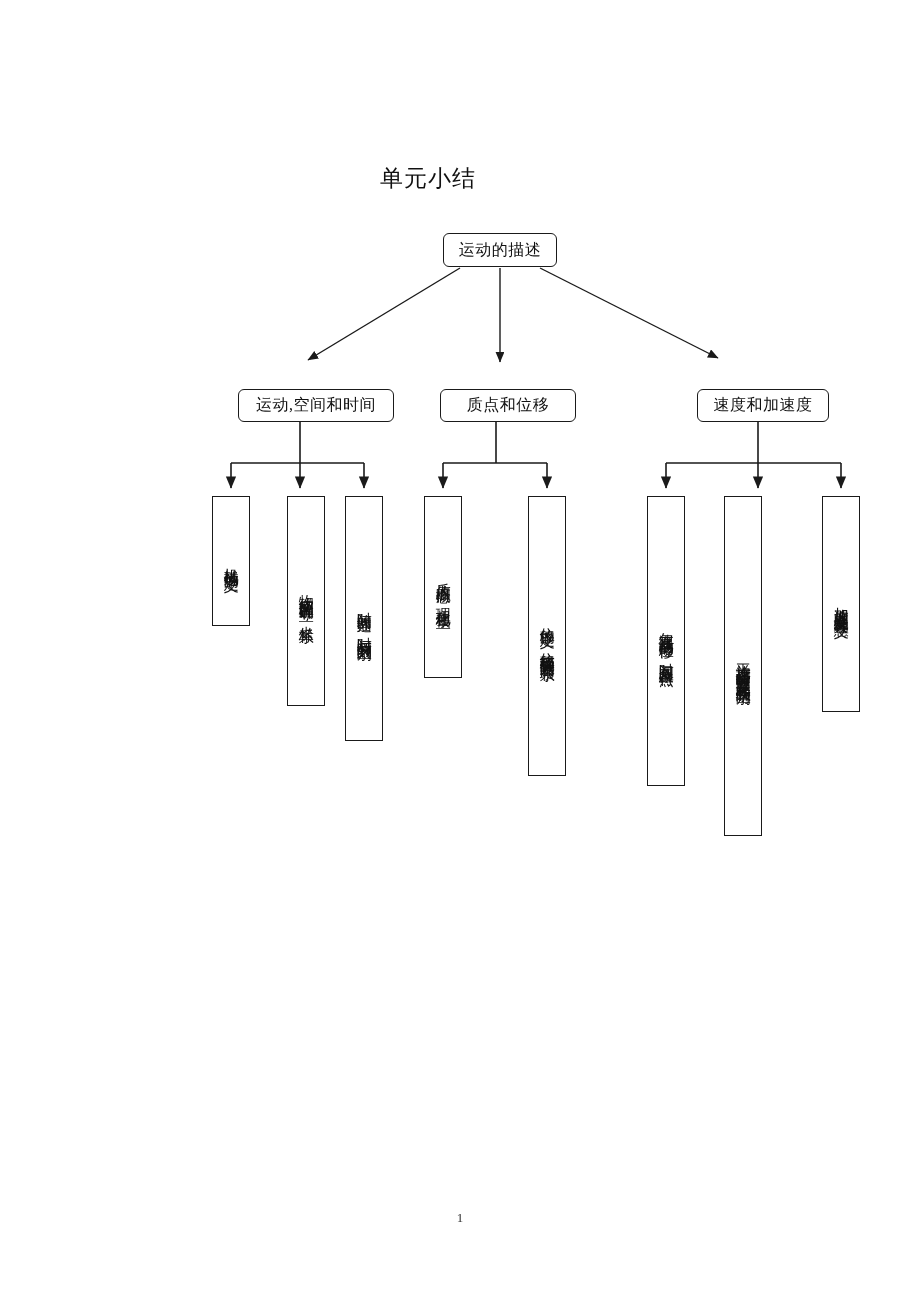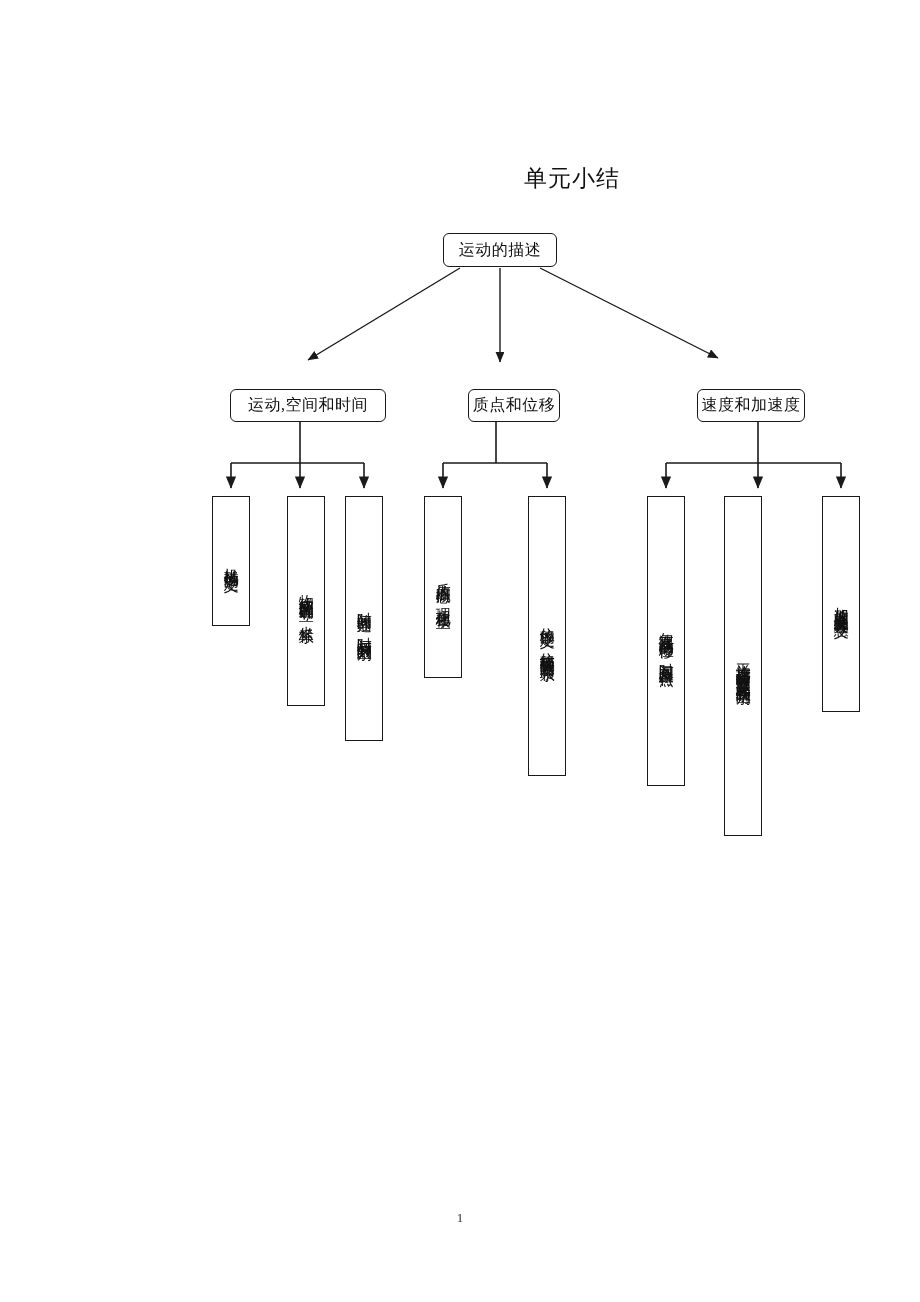--- a/index.html
+++ b/index.html
@@ -16,21 +16,21 @@
     width: 920px;
     height: 1302px;
     background: #ffffff;
     overflow: hidden;
   }
   .doc-title {
     position: absolute;
     left: 380px;
     top: 163px;
     width: 240px;
-    text-align: right;
+    text-align: left;
     font-size: 23px;
     letter-spacing: 1px;
     color: #111;
   }
   
   .node {
     position: absolute;
     box-sizing: border-box;
     border: 1.3px solid #1a1a1a;
     background: #ffffff;
@@ -116,27 +116,27 @@
       <line x1="666" y1="463" x2="666" y2="488" marker-end="url(#arrow)"></line>
       <line x1="758" y1="463" x2="758" y2="488" marker-end="url(#arrow)"></line>
       <line x1="841" y1="463" x2="841" y2="488" marker-end="url(#arrow)"></line>
     </g>
   </svg>
 
   <div class="node horiz" style="left:443px; top:233px; width:114px; height:34px;">
     <span>运动的描述</span>
   </div>
 
-  <div class="node horiz" style="left:230px; top:389px; width:156px; height:33px;">
+  <div class="node horiz" style="left:238px; top:389px; width:156px; height:33px;">
     <span>运动,空间和时间</span>
   </div>
-  <div class="node horiz" style="left:440px; top:389px; width:92px; height:33px;margin-left:28px;">
+  <div class="node horiz" style="left:440px; top:389px; width:136px; height:33px;">
     <span>质点和位移</span>
   </div>
-  <div class="node horiz" style="left:697px; top:389px; width:108px; height:33px;">
+  <div class="node horiz" style="left:697px; top:389px; width:132px; height:33px;">
     <span>速度和加速度</span>
   </div>
 
   <div class="node vert" style="left:212px; top:496px; width:38px; height:130px;">
     <span class="vtext">机械运动的定义</span>
   </div>
   <div class="node vert" style="left:287px; top:496px; width:38px; height:210px;">
     <span class="vtext">物体空间位置的确立,坐标系</span>
   </div>
   <div class="node vert" style="left:345px; top:496px; width:38px; height:245px;">

